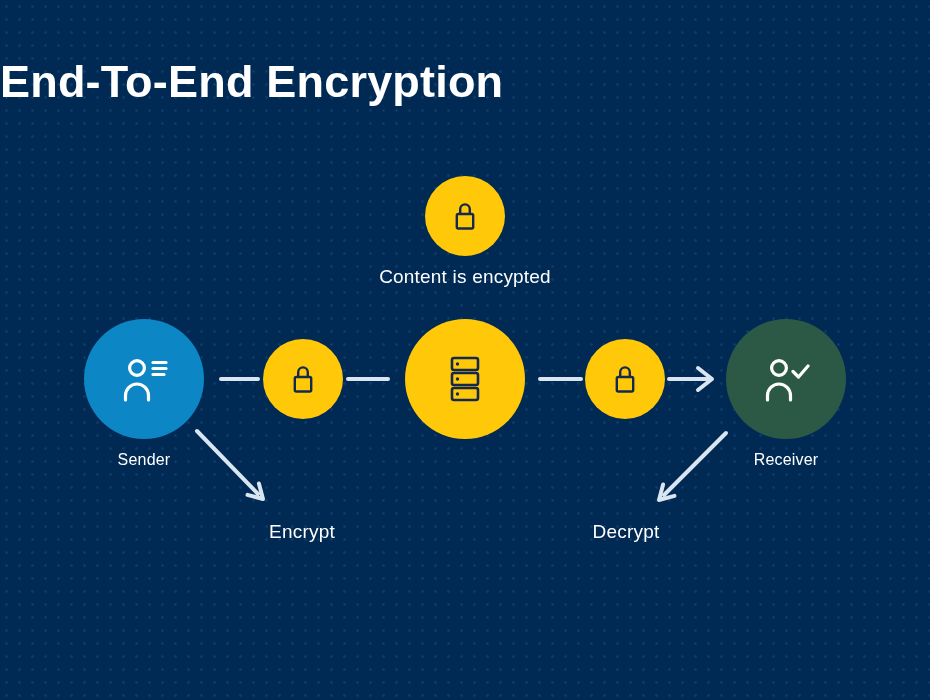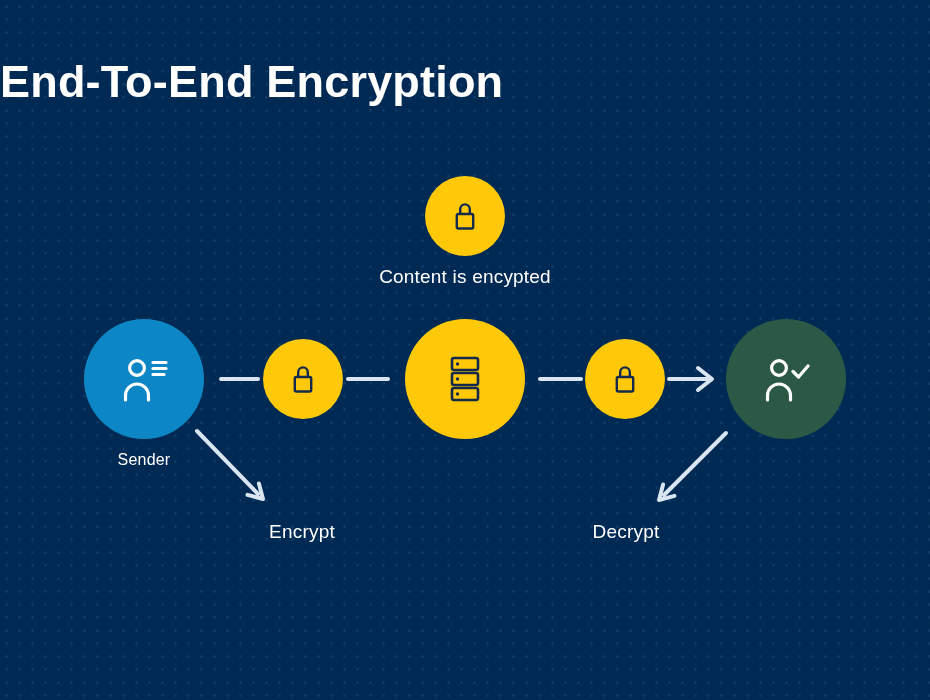--- a/index.html
+++ b/index.html
@@ -131,17 +131,18 @@
 
   <div class="node big green" style="left:726px; top:319px;">
     <svg viewBox="0 0 48 45" width="48" height="45">
       <g fill="none" stroke="#ffffff" stroke-width="3.2" stroke-linecap="round" stroke-linejoin="round">
         <circle cx="17" cy="11" r="7.4"></circle>
         <path d="M5.5 43 v-4.5 a11.5 11.5 0 0 1 23 0 V43"></path>
         <polyline points="31,14.5 36.5,20 46,9"></polyline>
       </g>
     </svg>
   </div>
+  <div class="label node-label" style="left:716px; top:451px; width:140px;">Receiver</div>
 
   <div class="label caption" style="left:556px; top:521px; width:140px;">Decrypt</div>
   <div class="label caption" style="left:232px; top:521px; width:140px;">Encrypt</div>
 
 </div>
 
 </body></html>

